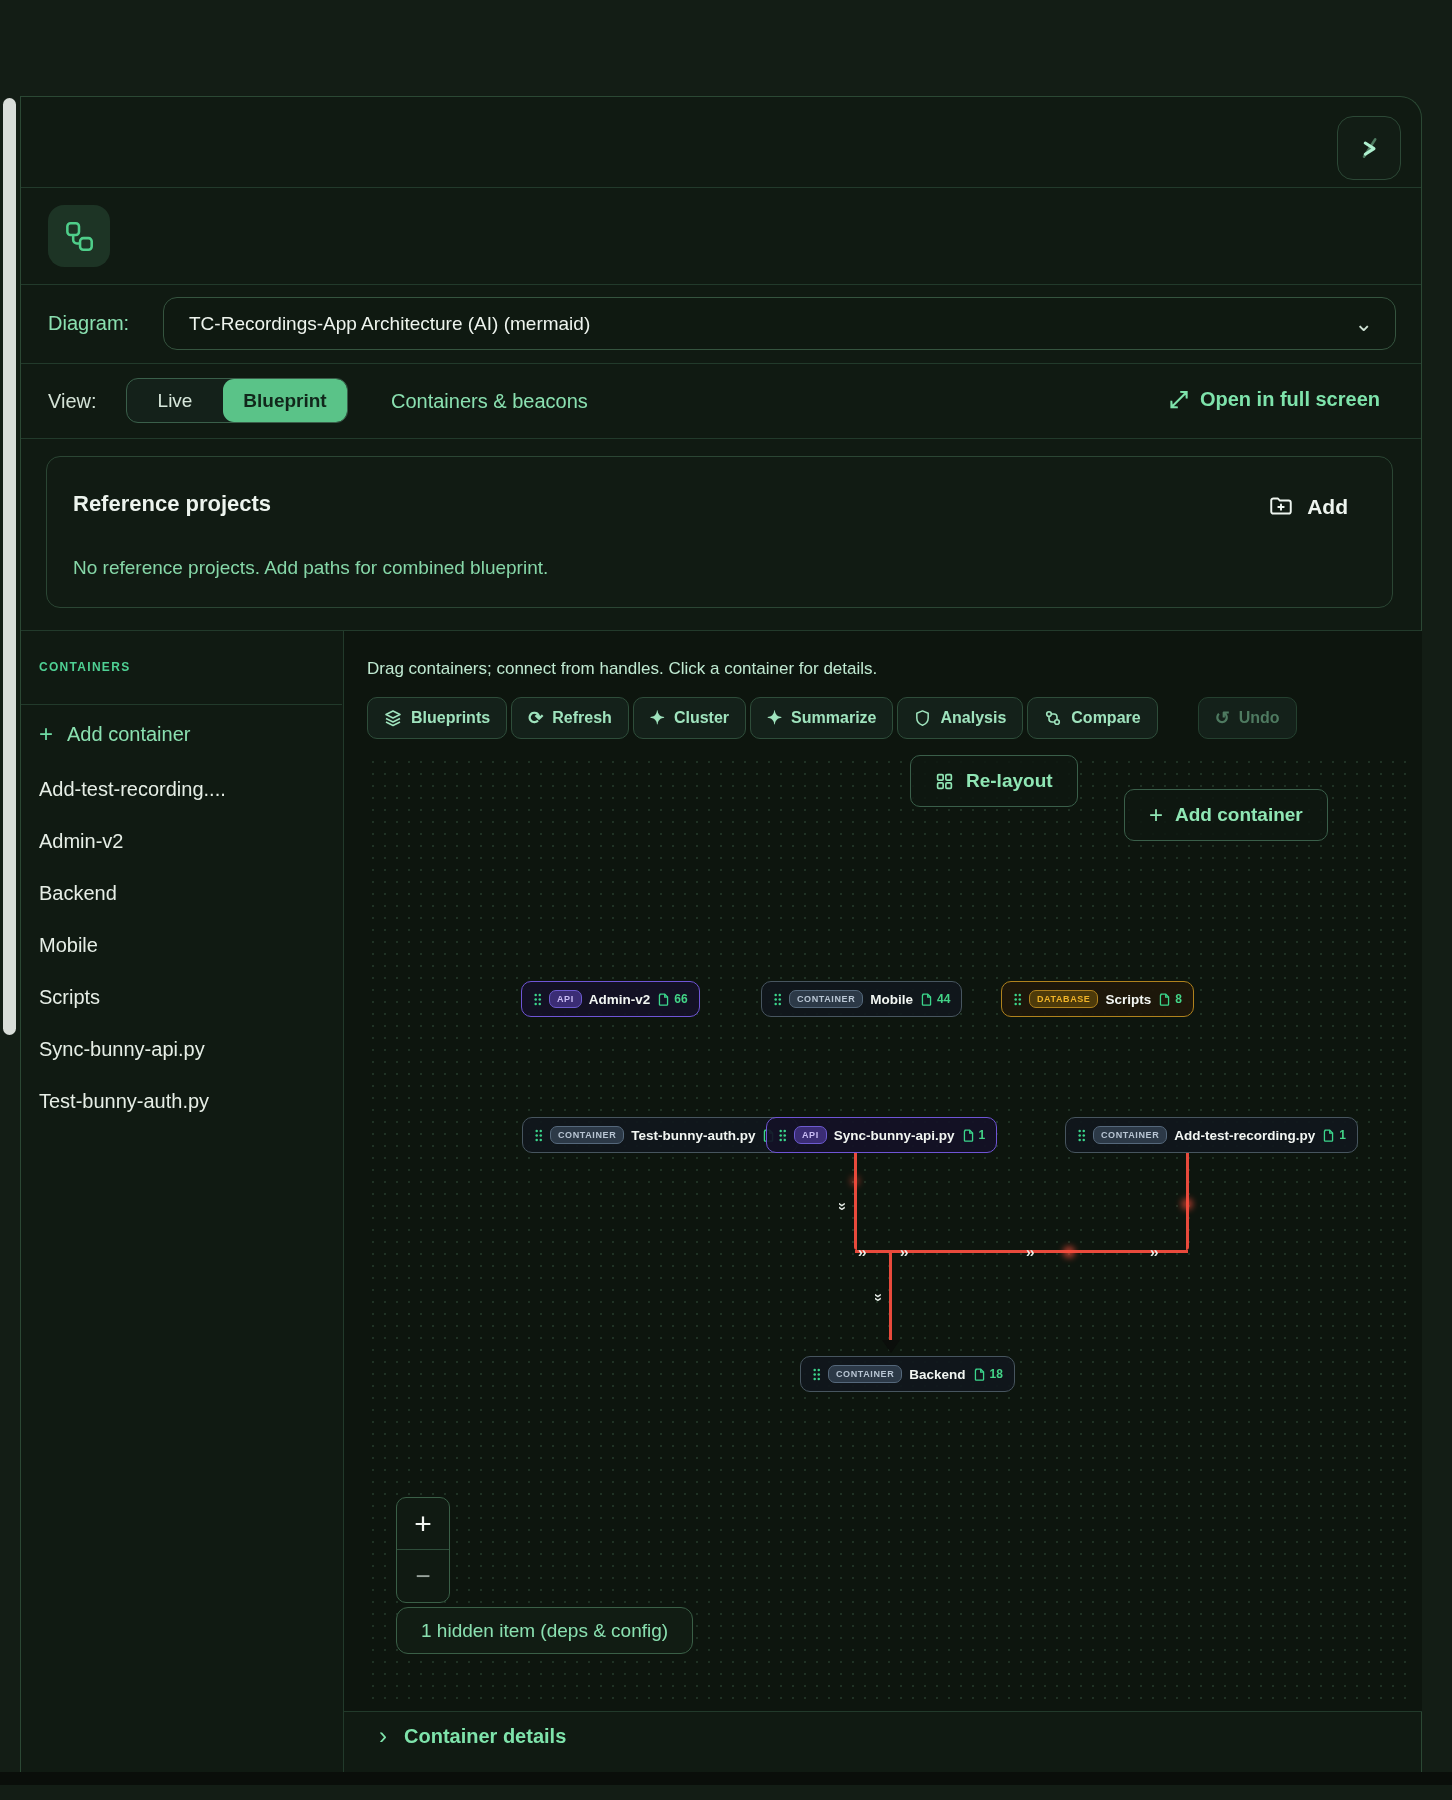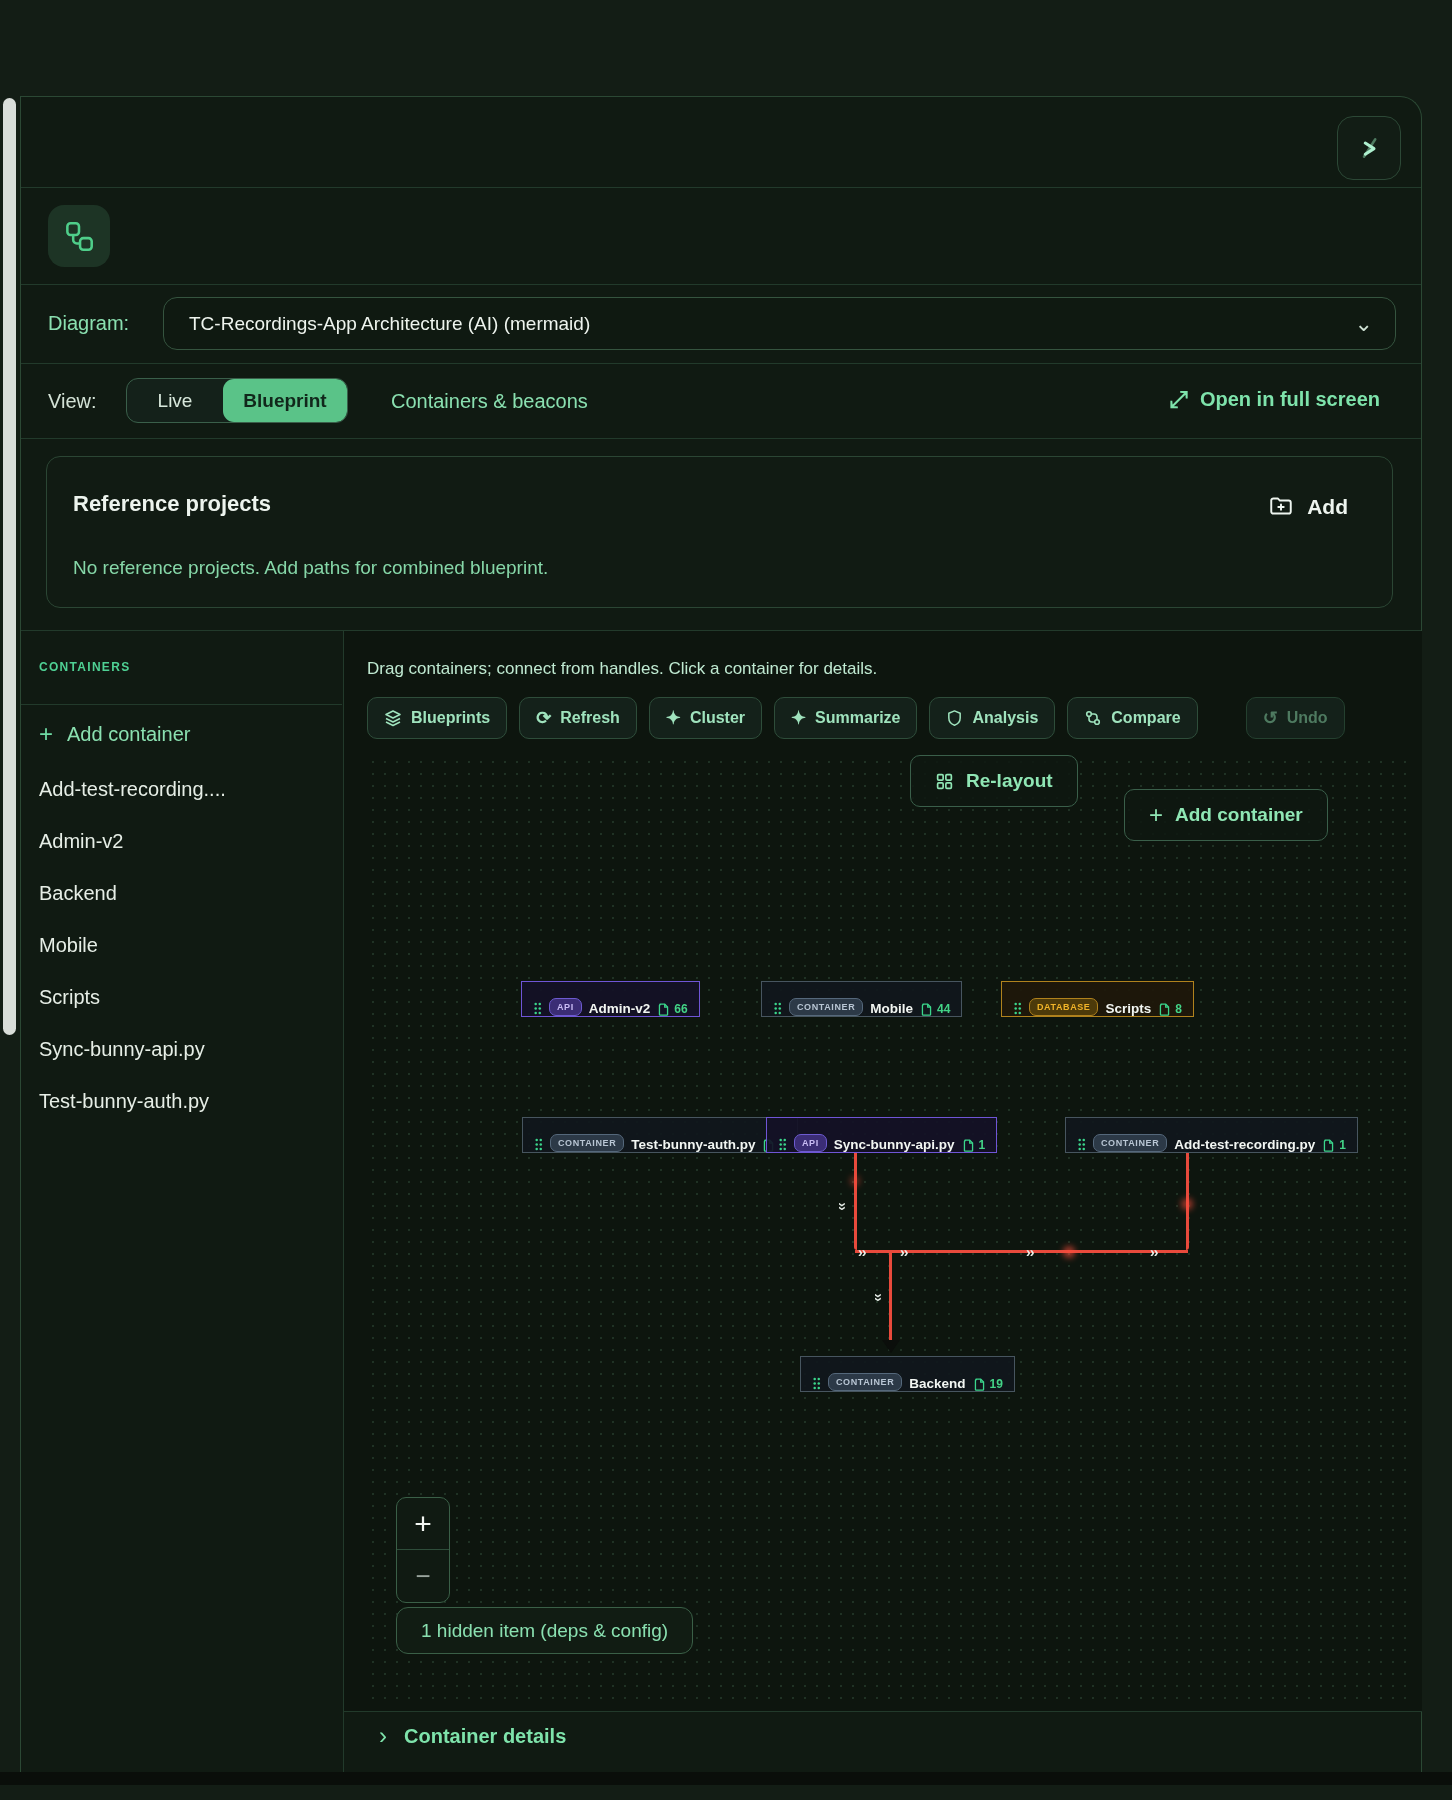--- a/index.html
+++ b/index.html
@@ -46,33 +46,33 @@
   .side-add .tx{font-size:20px;color:#8ae0b0}
   .side-list{position:absolute;left:39px;top:763px;display:flex;flex-direction:column}
   .side-item{height:52px;display:flex;align-items:center;font-size:20px;color:#e6eee6;cursor:pointer;white-space:nowrap}
 
   .canvasbg{position:absolute;left:344px;top:631px;width:1078px;height:1080px;background:#0d150e}
   .dots{position:absolute;left:367px;top:756px;width:1047px;height:944px;
         background-image:radial-gradient(rgba(120,195,145,0.17) 1.3px,transparent 1.4px);
         background-size:12px 12px}
   .hint{position:absolute;left:367px;top:659px;font-size:17px;color:#bfe9d1}
 
-  .toolbar{position:absolute;left:367px;top:697px;display:flex;gap:12px;height:42px}
+  .toolbar{position:absolute;left:367px;top:697px;display:flex;gap:4px;height:42px}
   .btn{display:inline-flex;align-items:center;gap:9px;border:1px solid #2e4d3a;background:#14211a;
        color:#9fe3bd;border-radius:10px;padding:0 16px;height:42px;font-size:16px;font-weight:700;cursor:pointer;white-space:nowrap}
   .btn .gi{font-size:18px}
   .btn.disabled{color:#4e7a60;border-color:#24402f}
 
   .greenbtn{position:absolute;display:inline-flex;align-items:center;gap:12px;height:52px;padding:0 24px;
             border:1px solid #3a5f4a;background:rgba(15,24,17,0.88);border-radius:10px;
             color:#8fe6b4;font-size:19px;font-weight:700;cursor:pointer;white-space:nowrap}
   .greenbtn .pl{font-size:24px;font-weight:400;line-height:1}
 
-  .node{position:absolute;height:36px;display:flex;align-items:flex-end;gap:7px;padding:0 11px;
-        border-radius:0;border:1.5px solid;cursor:grab;white-space:nowrap}
+  .node{position:absolute;height:36px;display:flex;align-items:center;gap:7px;padding:0 11px;
+        border-radius:10px;border:1.5px solid;cursor:grab;white-space:nowrap}
   .node.purple{border-color:#6f55d6;background:rgba(20,17,38,0.92)}
   .node.slate{border-color:#47555f;background:rgba(16,23,28,0.92)}
   .node.amber{border-color:#b0821d;background:rgba(30,24,10,0.92)}
   .badge{font-size:9px;font-weight:700;letter-spacing:.6px;padding:3px 7px;border-radius:7px;border:1px solid}
   .purple .badge{background:#3b2d75;border-color:#6d5bd0;color:#cabdf5}
   .slate .badge{background:#2c3947;border-color:#55687b;color:#b9c6d4}
   .amber .badge{background:#4d3a0a;border-color:#b0821d;color:#f0b429}
   .nname{font-size:13.5px;font-weight:700;color:#f2f6f2}
   .ncount{font-size:12px;font-weight:700;color:#43d487;margin-left:-3px}
 
@@ -372,21 +372,21 @@
       <circle cx="7.5" cy="3" r="1.4" fill="#3bd68c"></circle>
         <circle cx="7.5" cy="8" r="1.4" fill="#3bd68c"></circle>
         <circle cx="7.5" cy="13" r="1.4" fill="#3bd68c"></circle>
     </svg>
     <span class="badge">CONTAINER</span>
     <span class="nname">Backend</span>
     <svg width="13" height="13" viewBox="0 0 16 16">
       <path d="M4 1.5h5.5L13 5v9a1 1 0 0 1-1 1H4a1 1 0 0 1-1-1v-11a1 1 0 0 1 1-1z" fill="none" stroke="#3bd68c" stroke-width="1.6"></path>
       <path d="M9.5 1.5V5H13" fill="none" stroke="#3bd68c" stroke-width="1.6"></path>
     </svg>
-    <span class="ncount">19</span>
+    <span class="ncount">18</span>
   </div>
 
   <div class="zoomctl">
     <div class="zbtn plus">
       <span class="gi">+</span>
     </div>
     <div class="zbtn minus">
       <span class="gi">−</span>
     </div>
   </div>

